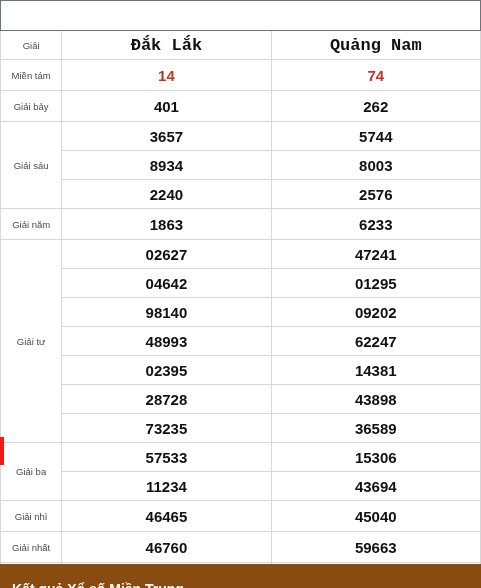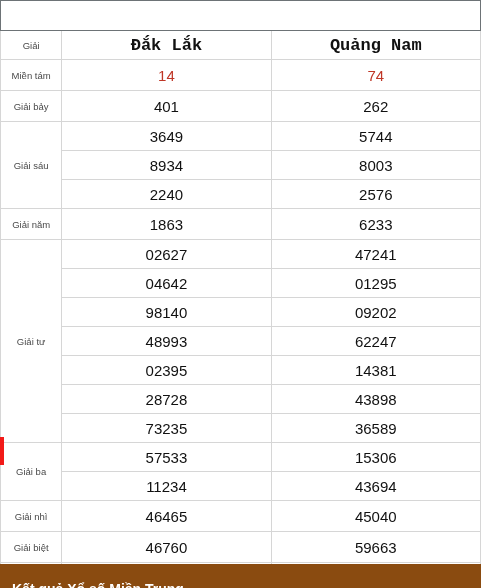--- a/index.html
+++ b/index.html
@@ -74,21 +74,21 @@
   .prov-head {
     font-size: 17px;
     font-weight: bold;
     color: #111111;
     height: 28px;
     font-family: Liberation Mono, monospace;
   }
 
   .num {
     font-size: 15px;
-    font-weight: normal;
+    font-weight: bold;
     color: #111111;
     height: 28px;
     margin-top: 44px;
   }
 
   .num.accent {
     color: #bf3626;
   }
 
   .num.special {
@@ -146,21 +146,21 @@
           <td class="num accent">14</td>
           <td class="num accent">74</td>
         </tr>
         <tr class="row-h30">
           <td class="prize-label" rowspan="1">Giải bảy</td>
           <td class="num">401</td>
           <td class="num">262</td>
         </tr>
         <tr class="row-h28">
           <td class="prize-label" rowspan="3">Giải sáu</td>
-          <td class="num">3649</td>
+          <td class="num">3657</td>
           <td class="num">5744</td>
         </tr>
         <tr class="row-h28">
           <td class="num">8934</td>
           <td class="num">8003</td>
         </tr>
         <tr class="row-h28">
           <td class="num">2240</td>
           <td class="num">2576</td>
         </tr>
@@ -206,21 +206,21 @@
         <tr class="row-h28">
           <td class="num">11234</td>
           <td class="num">43694</td>
         </tr>
         <tr class="row-h30">
           <td class="prize-label" rowspan="1">Giải nhì</td>
           <td class="num">46465</td>
           <td class="num">45040</td>
         </tr>
         <tr class="row-h30">
-          <td class="prize-label" rowspan="1">Giải biệt</td>
+          <td class="prize-label" rowspan="1">Giải nhất</td>
           <td class="num">46760</td>
           <td class="num">59663</td>
         </tr>
         <tr class="row-h30">
           <td class="prize-label" rowspan="1">Đặc biệt</td>
           <td class="num special">433523</td>
           <td class="num special">629473</td>
         </tr>
       </tbody>
   </table>

